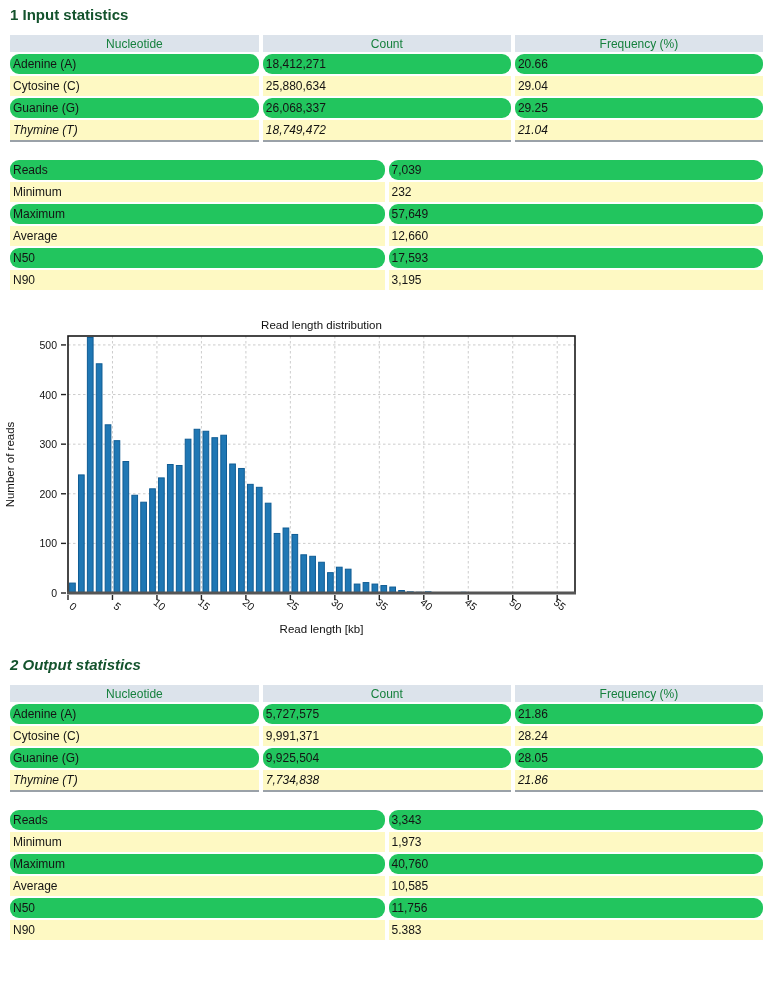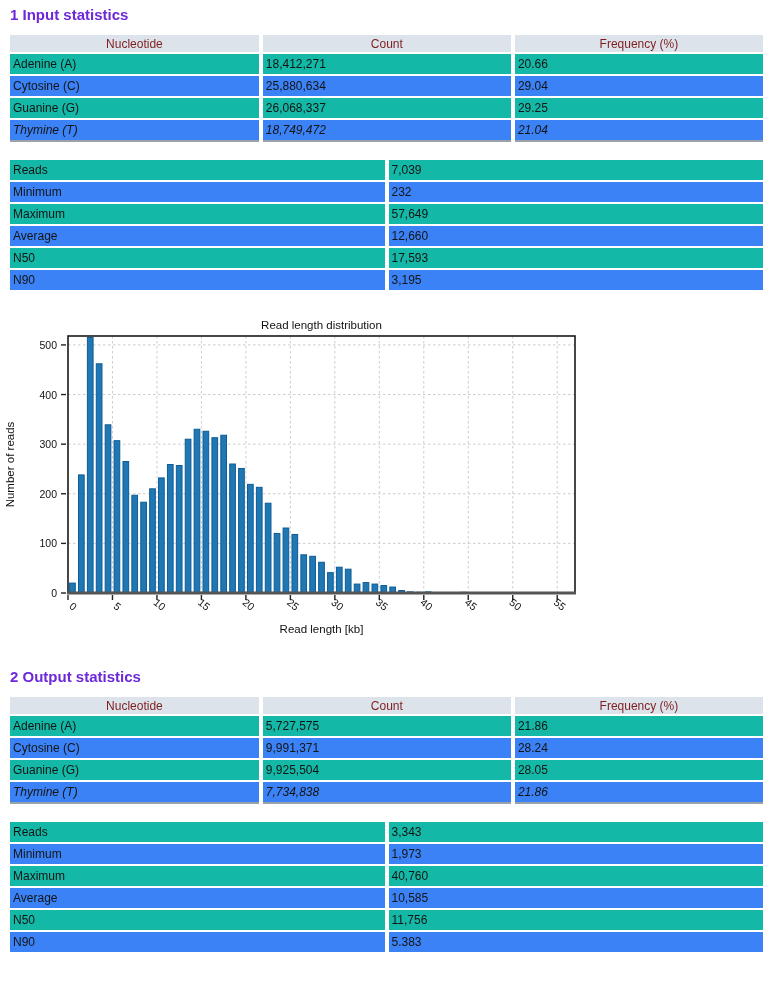--- a/index.html
+++ b/index.html
@@ -1,34 +1,34 @@
 <!DOCTYPE html>
 <html><head>
 <meta charset="utf-8">
 <style>
   html,body{margin:0;padding:0;}
   body{
     width:770px;height:982px;overflow:hidden;background:#ffffff;
     font-family:"Liberation Sans","DejaVu Sans",sans-serif;color:#141414;
   }
   .section-heading{
-    font-size:15px;font-weight:700;color:#6d28d9;
+    font-size:15px;font-weight:700;color:#14532d;
     margin:6px 0 10px 10px;line-height:17px;
   }
-  .section-heading.second{margin-top:16px;}
+  .section-heading.second{margin-top:4px;font-style:italic;}
   table.tbl{
     border-collapse:separate;border-spacing:4px 2px;
     width:761px;margin-left:6px;font-size:12px;table-layout:fixed;
   }
   table.tbl th{
     background:#dce3eb;font-weight:400;text-align:center;
-    height:17px;padding:0 3px;color:#7f1d1d;
-  }
-  table.tbl td{height:20px;padding:0 3px;vertical-align:middle;background:#3b82f6;}
-  table.tbl tr.row-odd td{background:#14b8a6;}
+    height:17px;padding:0 3px;color:#15803d;
+  }
+  table.tbl td{height:20px;padding:0 3px;vertical-align:middle;background:#fef9c3;}
+  table.tbl tr.row-odd td{background:#22c55e;border-radius:9px;}
   table.tbl td.num{text-align:left;}
   table.tbl tr.last-row td{border-bottom:2px solid #9aa1a8;font-style:italic;}
   table.summary{margin-top:14px;}
   .chart-wrap{margin-top:24px;height:336px;}
 </style>
 </head>
 <body>
 
 <h2 class="section-heading">1 Input statistics</h2>
 

